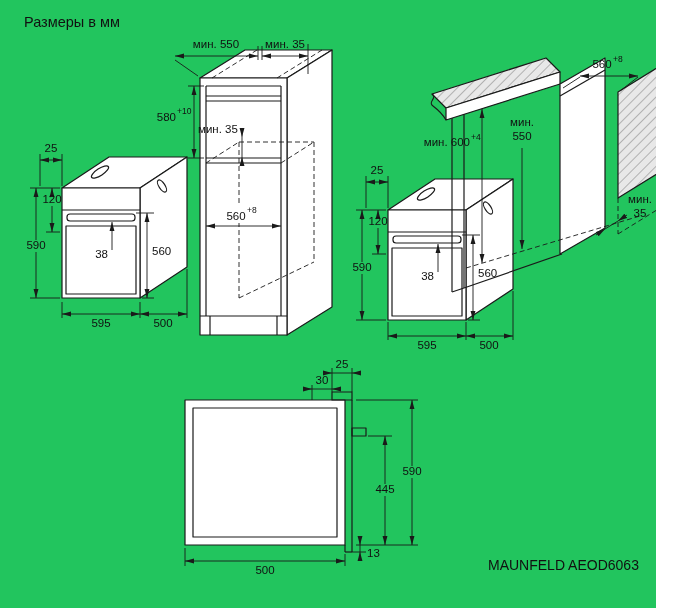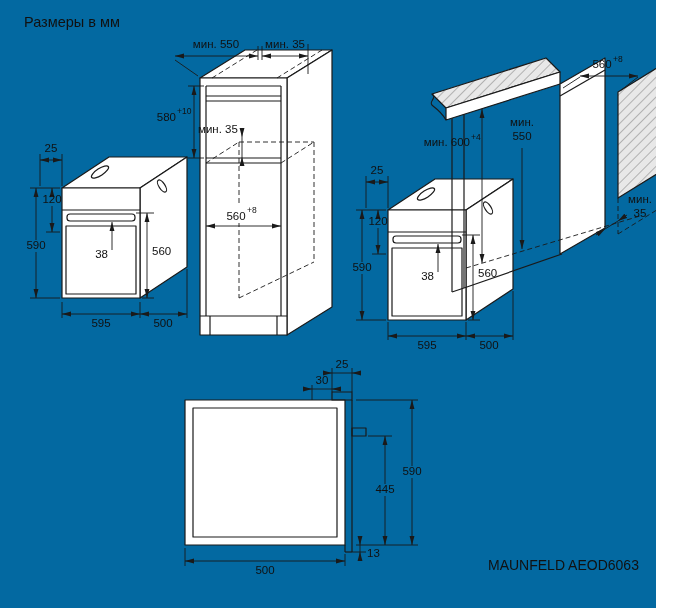--- a/index.html
+++ b/index.html
@@ -1,16 +1,16 @@
 <!DOCTYPE html>
 <html><head>
 <meta charset="utf-8">
 <style>
   html,body{margin:0;padding:0;background:#fff;}
-  .stage{position:relative;width:656px;height:608px;background:#0369a1;overflow:hidden;}
+  .stage{position:relative;width:656px;height:608px;background:#22c55e;overflow:hidden;}
   svg{display:block;}
   svg text{font-family:"Liberation Sans",sans-serif;font-size:11.5px;fill:#111;}
   .o{stroke:#1a1a1a;stroke-width:1.2;fill:none;stroke-linejoin:round;}
   .f{fill:#ffffff;}
   .hpf{fill:url(#hp);}
   .d{stroke:#1a1a1a;stroke-width:.9;fill:none;stroke-dasharray:5 3;}
   .m{stroke:#1a1a1a;stroke-width:.9;fill:none;}
   .bg{fill:#ffffff;stroke:none;}
   .sup{font-size:8.5px;}
   .ttl{font-size:14.5px;}

